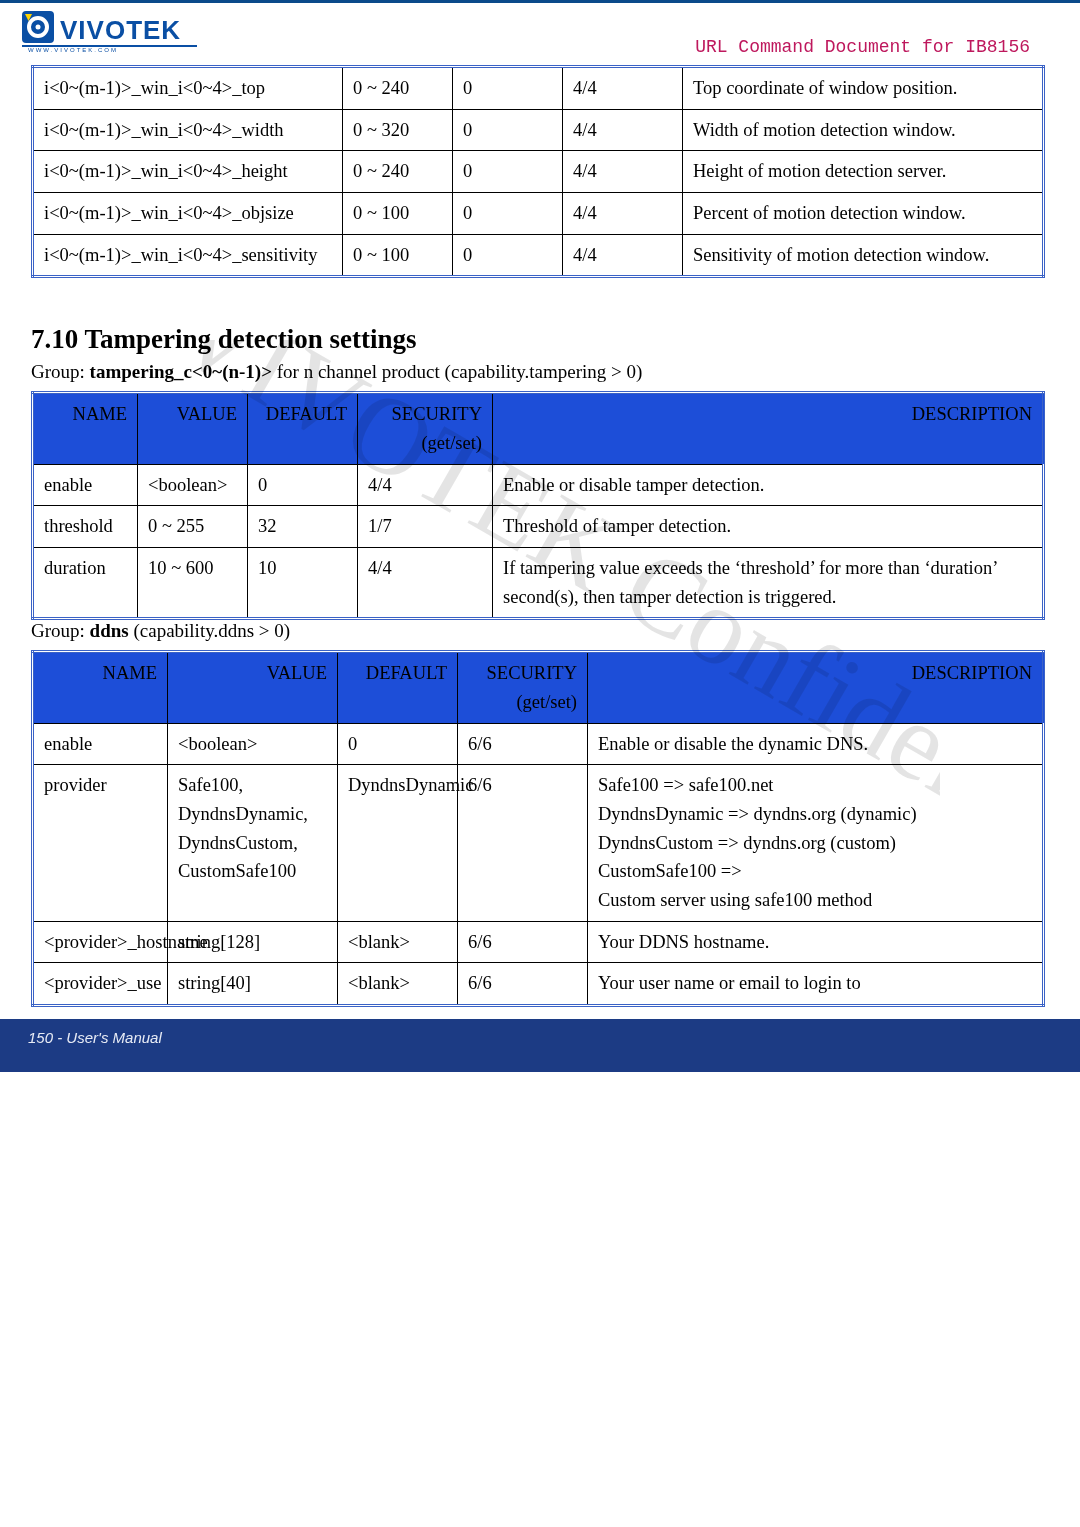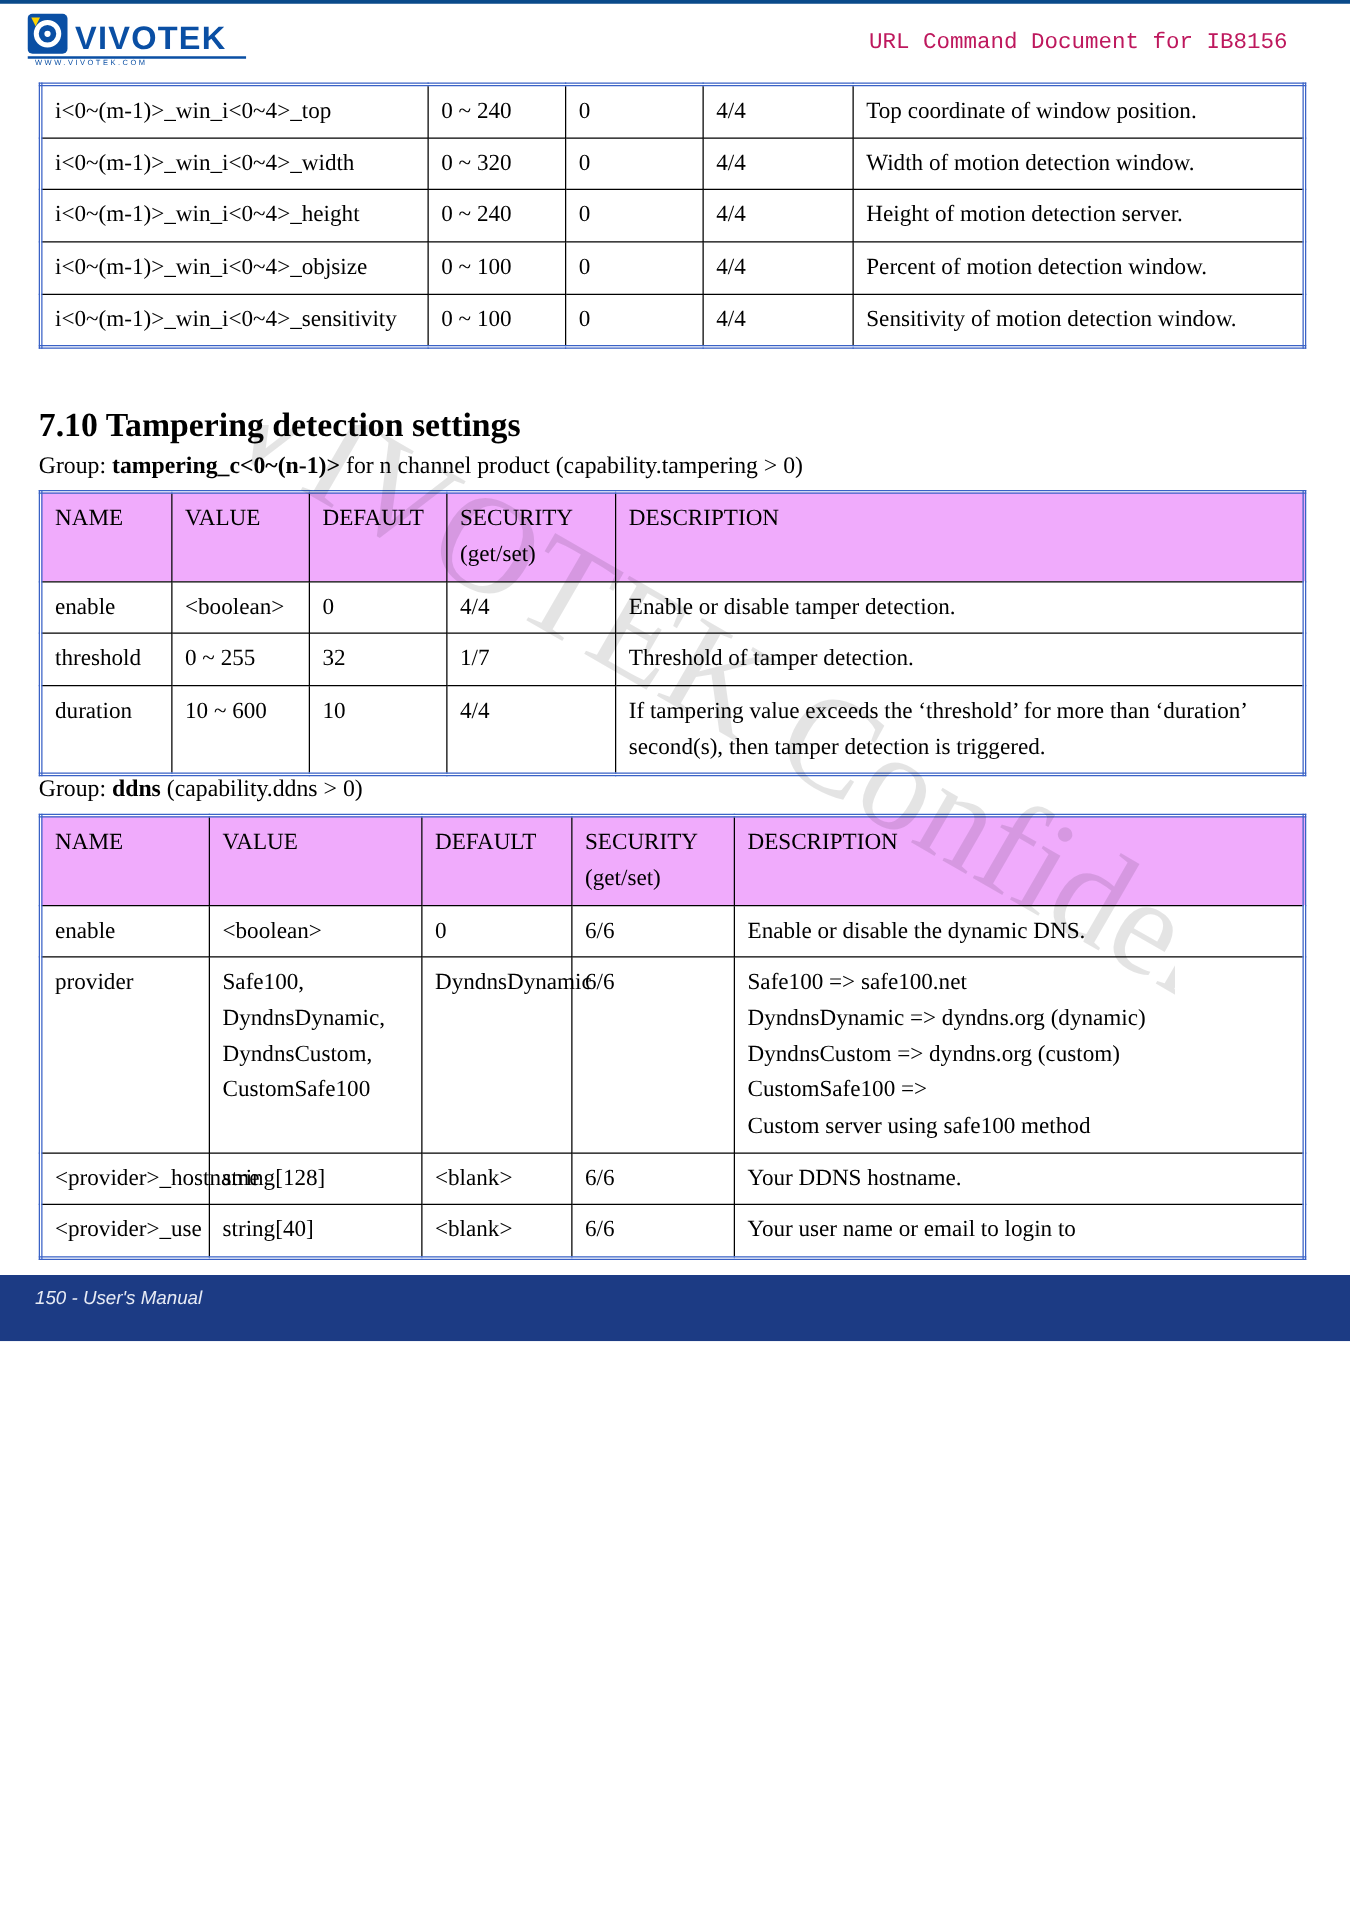--- a/index.html
+++ b/index.html
@@ -11,21 +11,21 @@
     color: #000;
     position: relative;
   }
   .header-line {
     height: 3px;
     background: #0a4a8a;
     margin-bottom: 2px;
   }
   .header-row {
     display: flex;
-    align-items: center;
+    align-items: flex-end;
     justify-content: space-between;
     padding: 4px 50px 0 22px;
   }
   .logo {
     display: inline-block;
   }
   .header-title {
     font-family: Liberation Mono, monospace;
     font-size: 18px;
     color: #be185d;
@@ -43,21 +43,21 @@
   }
   table.data td, table.data th {
     border: 1px solid #000;
     padding: 6px 10px;
     font-size: 18.5px;
     vertical-align: top;
     text-align: left;
     font-weight: normal;
     line-height: 1.55;
   }
-  table.data th { background: #f0abfc; }
+  table.data th { background: #1d4ed8; text-align: right; }
   .col1a { width: 310px; }
   .col2a { width: 110px; }
   .col3a { width: 110px; }
   .col4a { width: 120px; }
 
   h2.section {
     font-size: 27px;
     font-weight: bold;
     margin-top: 46px;
     margin-bottom: 6px;

